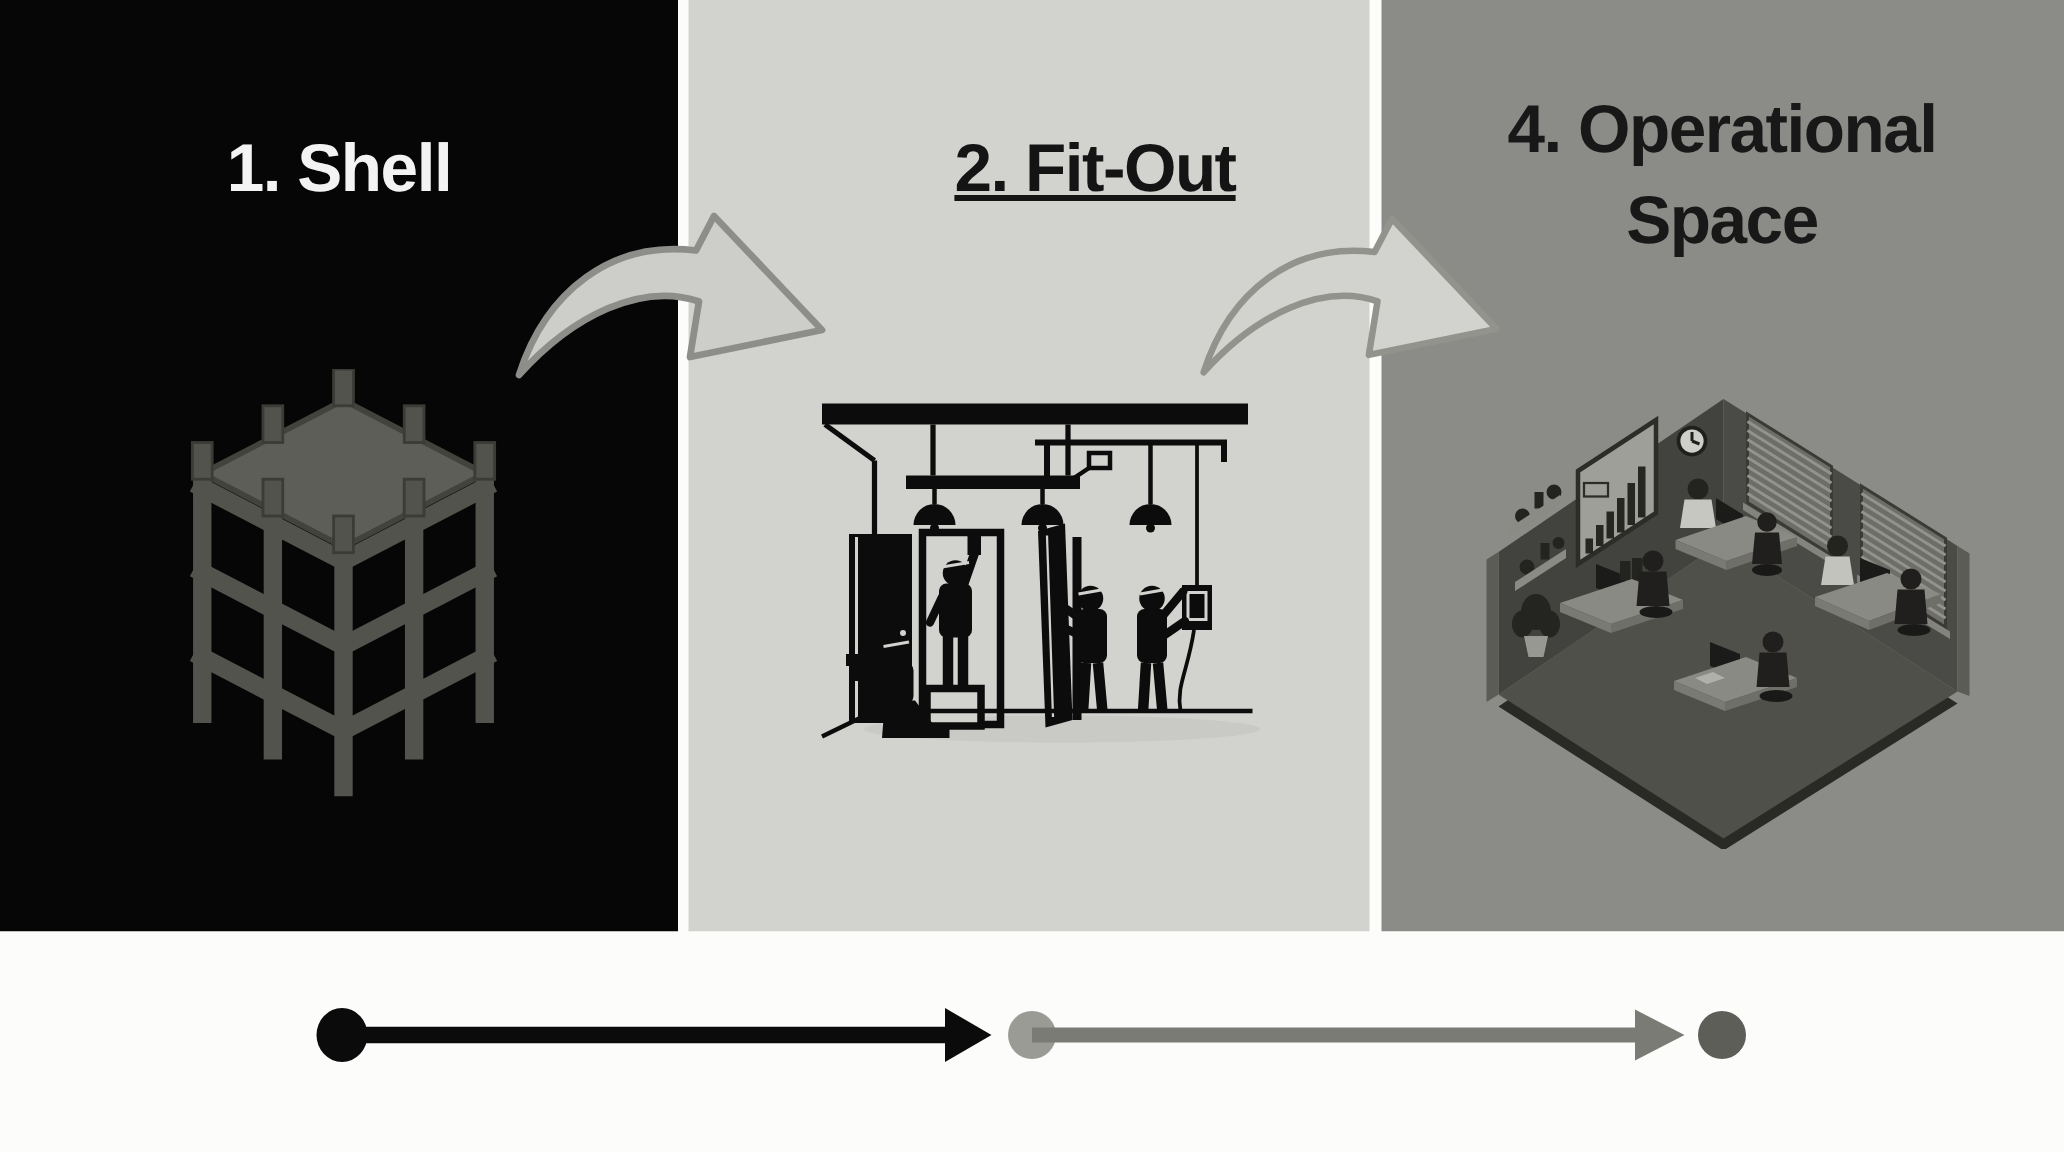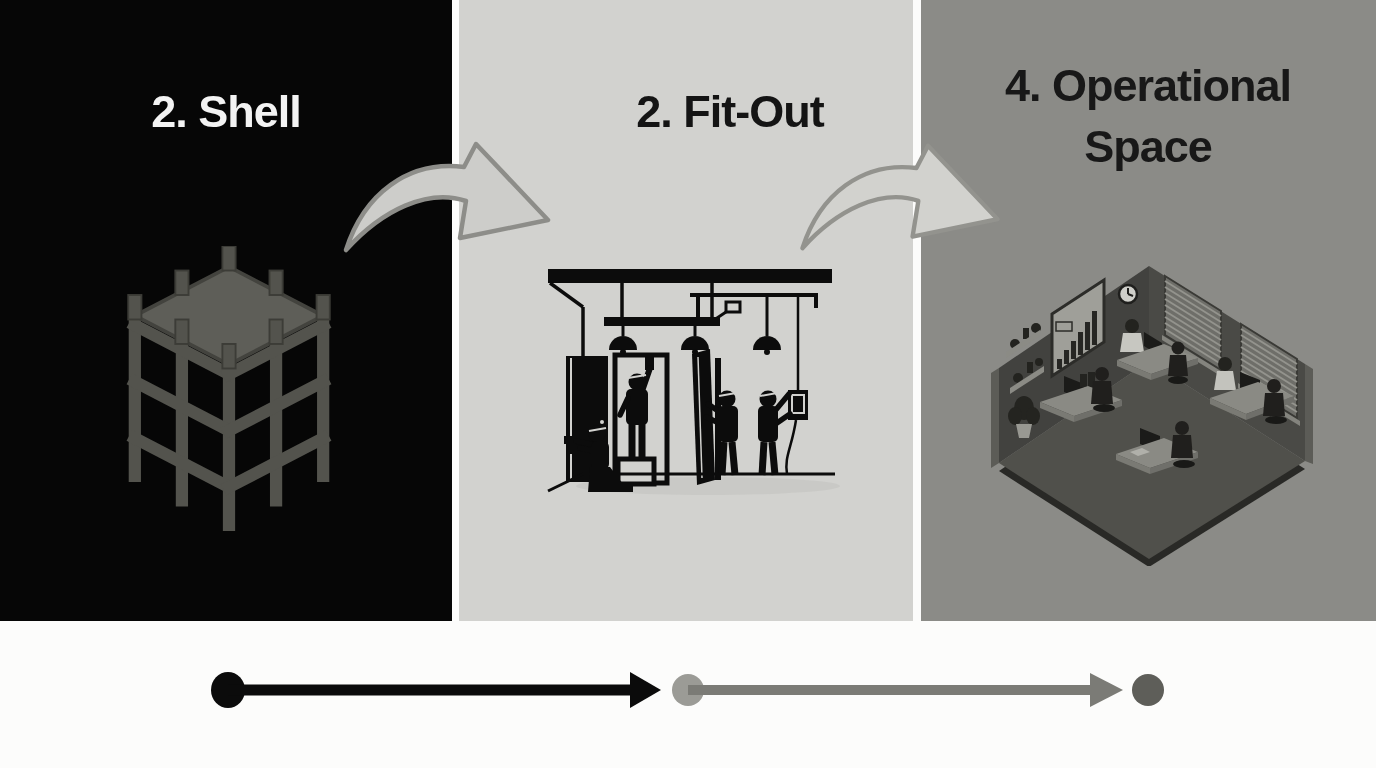--- a/index.html
+++ b/index.html
@@ -11,33 +11,33 @@
   .abs{position:absolute;}
   .panel{position:absolute;top:0;height:621px;}
   .panel-shell{left:0;width:452px;background:#060606;}
   .panel-fitout{left:459px;width:454px;background:#d2d2cf;}
   .panel-oper{left:921px;width:455px;background:#8b8b87;}
   .stage-title{
     position:absolute;text-align:center;font-weight:700;
     font-size:45px;letter-spacing:-1px;line-height:1.35;
   }
   .title-shell{left:0;top:82px;width:452px;color:#f3f3f3;}
-  .title-fitout{left:459px;top:82px;width:542px;color:#141414;}
+  .title-fitout{left:459px;top:82px;width:542px;color:#141414;text-decoration:underline;}
   .title-oper{left:948px;top:56px;width:400px;color:#181818;}
   .bottom-strip{position:absolute;left:0;top:621px;width:1376px;height:147px;background:#fcfcfb;}
   svg{display:block;}
 </style>
 </head>
 <body>
 
 <div class="panel panel-shell"></div>
 <div class="panel panel-fitout"></div>
 <div class="panel panel-oper"></div>
 
-<div class="stage-title title-shell">2. Shell</div>
+<div class="stage-title title-shell">1. Shell</div>
 <div class="stage-title title-fitout">2. Fit-Out</div>
 <div class="stage-title title-oper">4. Operational Space</div>
 
 <svg class="abs" style="left:116px;top:246px;" width="226" height="292" viewBox="0 0 240 310">
   <g stroke="#53534d" stroke-width="13" stroke-linecap="square">
 
     <line x1="120" y1="296" x2="120" y2="126"></line>
     <line x1="20" y1="244" x2="20" y2="74"></line>
     <line x1="220" y1="244" x2="220" y2="74"></line>
     <line x1="70" y1="270" x2="70" y2="100"></line>

